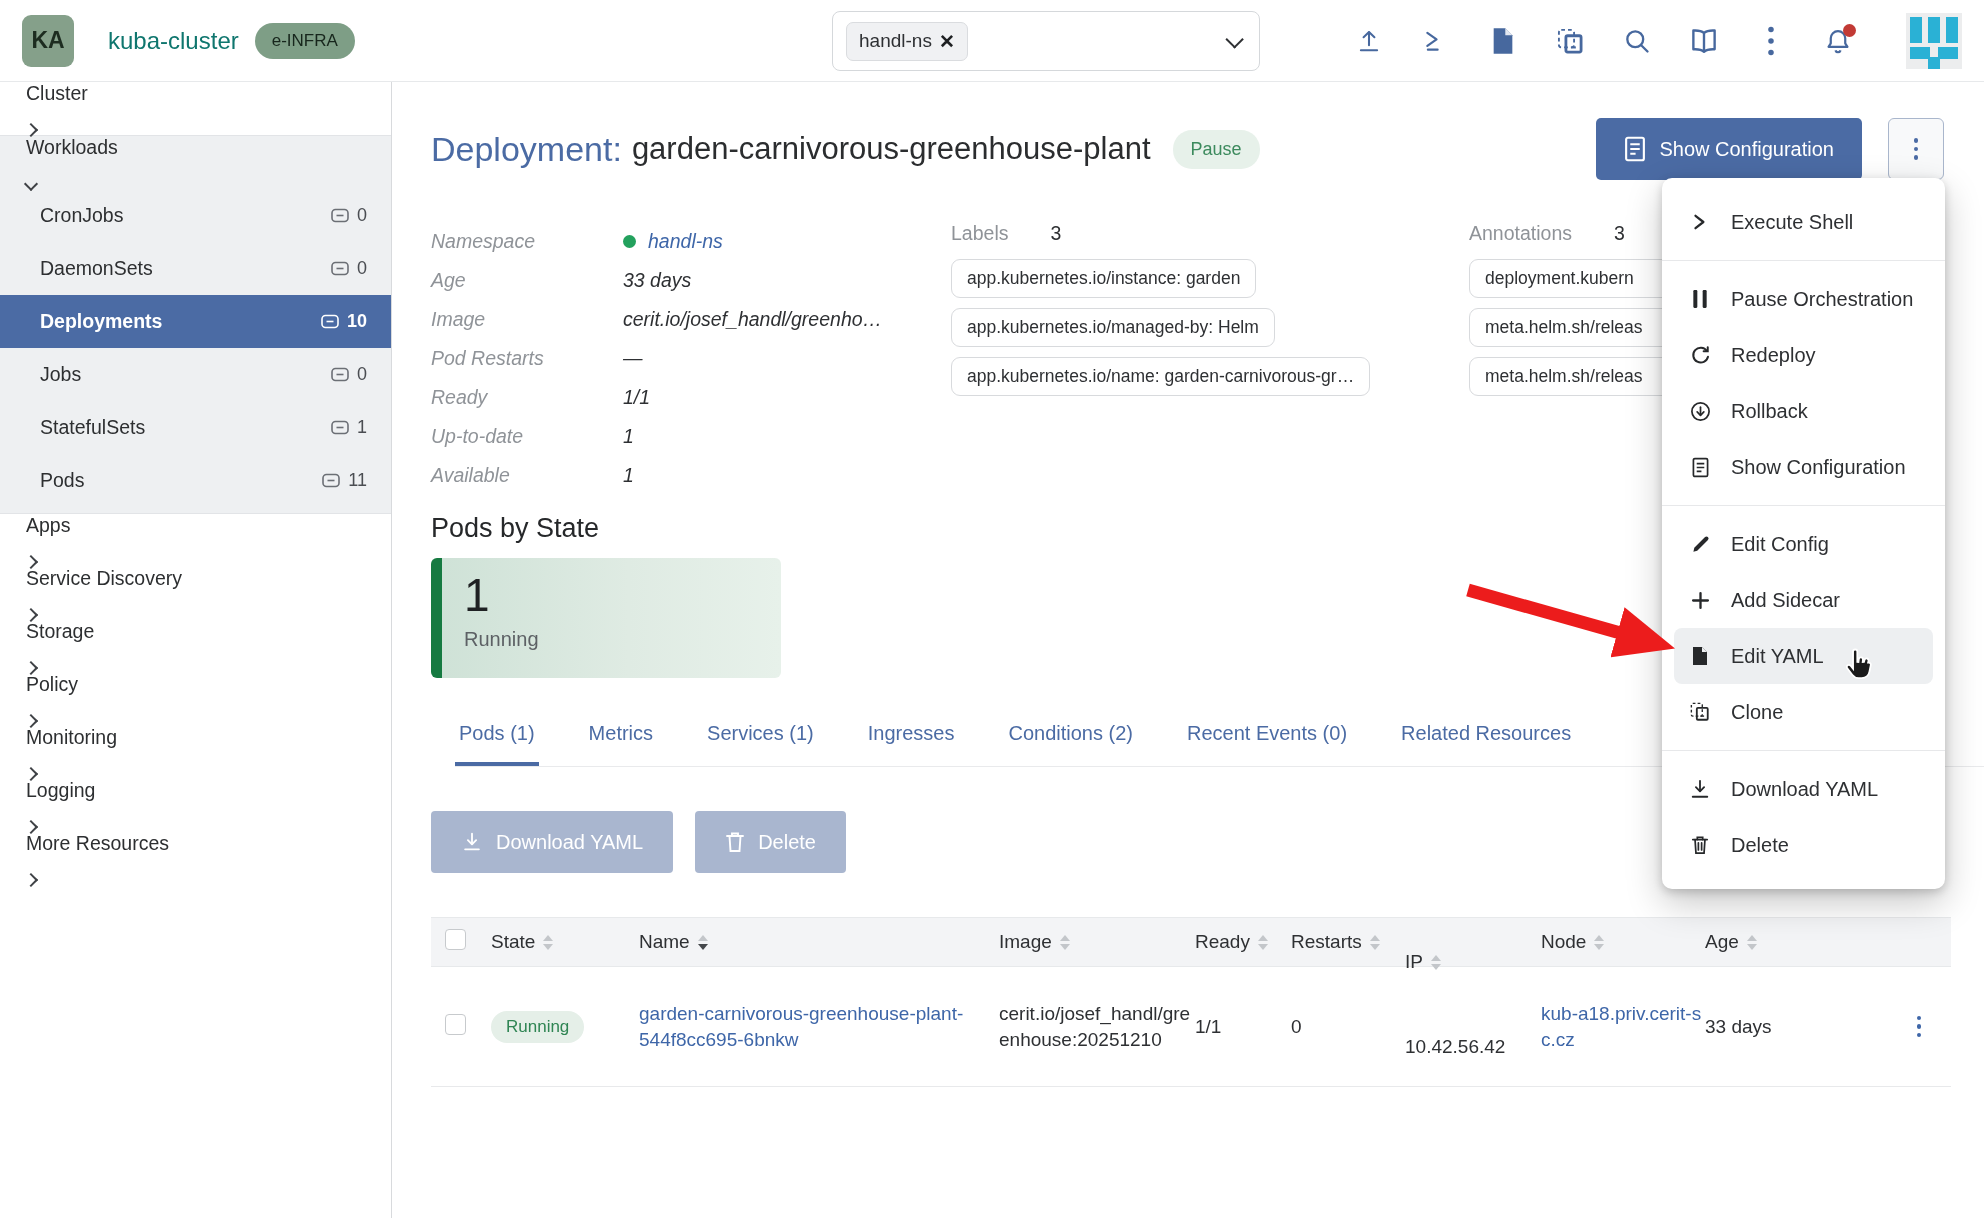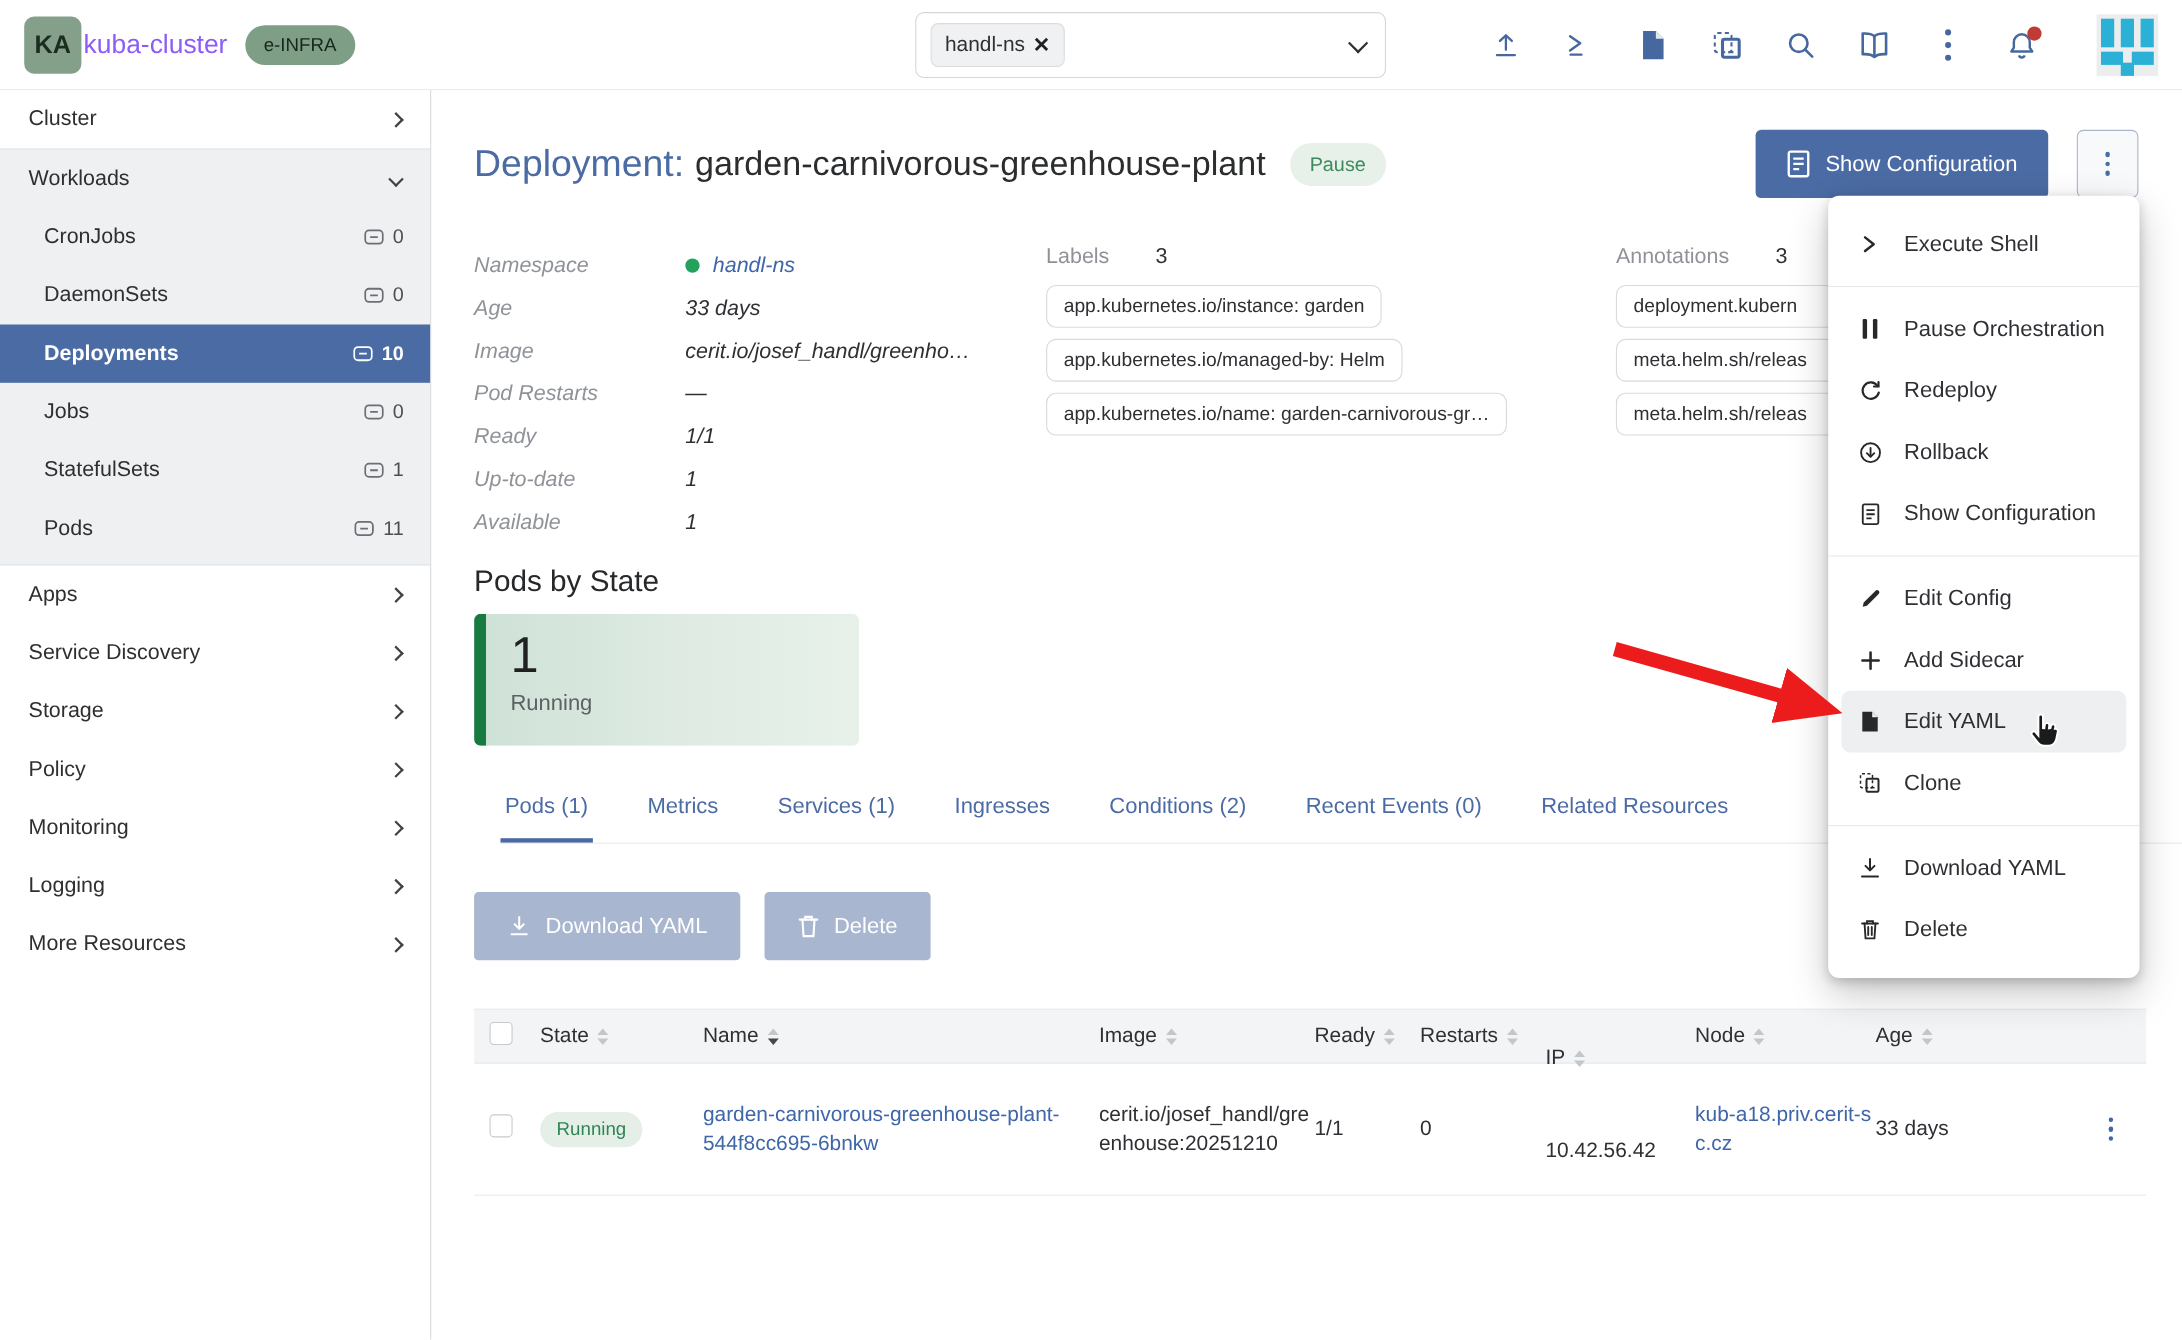--- a/index.html
+++ b/index.html
@@ -3,42 +3,42 @@
 <meta charset="utf-8">
 <style>
   * { box-sizing: border-box; margin: 0; padding: 0; }
   html,body { width:1984px; height:1218px; }
   body { font-family:"Liberation Sans", sans-serif; background:#fff; color:#2e3033; overflow:hidden; }
   .app { position:relative; width:1984px; height:1218px; background:#fff; }
 
   
   .header { position:relative; height:82px; display:flex; align-items:center; padding:0 22px; border-bottom:1px solid #e7e9eb; background:#fff; }
   .avatar { width:52px; height:52px; border-radius:9px; background:#85a08a; color:#1d2c20; font-weight:bold; font-size:23px; display:flex; align-items:center; justify-content:center; }
-  .cluster-name { font-size:24px; color:#8b5cf6; margin-left:2px;text-align:right; }
+  .cluster-name { font-size:24px; color:#0f766e; margin-left:34px;text-align:right; }
   .env-badge { margin-left:16px; background:#7e9e86; color:#17261c; font-size:17px; padding:8px 17px; border-radius:18px; }
   .ns-select { position:absolute; left:832px; top:11px; width:428px; height:60px; border:1px solid #d5d8db; border-radius:8px; background:#fff; display:flex; align-items:center; padding:0 20px 0 13px; }
   .ns-chip { background:#f0f1f3; border:1px solid #dadcdf; border-radius:7px; padding:7px 12px; font-size:19px; display:flex; align-items:center; gap:7px; }
   .ns-x { font-weight:bold; font-size:19px; color:#1e2022; }
   .ns-caret { margin-left:auto; width:13px; height:13px; border-right:2.2px solid #2e3033; border-bottom:2.2px solid #2e3033; transform:rotate(45deg) translateY(-3px); }
   .hicons { margin-left:auto; display:flex; align-items:center; gap:37px; color:#47689e; }
   .hicon { position:relative; width:30px; height:30px; display:flex; align-items:center; justify-content:center; cursor:pointer; }
   .hicon svg { display:block; }
   .bell-dot { position:absolute; top:-2px; right:-3px; width:13px; height:13px; border-radius:50%; background:#c23a35; }
   .logo { margin-left:16px; width:56px; height:56px; position:relative; background:#ecedee; }
   .logo i { position:absolute; background:#2ab1d5; }
   .logo .b1 { left:4px;  top:4px; width:12px; height:26px; }
   .logo .b2 { left:22px; top:4px; width:12px; height:26px; }
   .logo .b3 { left:40px; top:4px; width:12px; height:26px; }
   .logo .b4 { left:4px;  top:34px; width:20px; height:12px; }
   .logo .b5 { left:32px; top:34px; width:20px; height:12px; }
   .logo .b6 { left:22px; top:44px; width:12px; height:12px; }
 
   
   .sidebar { position:absolute; left:0; top:82px; bottom:0; width:392px; background:#fff; border-right:1px solid #d8dadd; font-size:19.5px; }
-  .nav-item { height:53px; display:flex; align-items:center; padding:0 26px; color:#2d2f31; cursor:pointer; }
+  .nav-item { height:53px; display:flex; align-items:flex-start; padding:0 26px; color:#2d2f31; cursor:pointer;flex-direction:column; }
   .nav-item .lbl { flex:1; }
   .chev-r { width:10px; height:10px; border-right:2.4px solid #3f4246; border-top:2.4px solid #3f4246; transform:rotate(45deg); }
   .chev-d { width:10px; height:10px; border-right:2.4px solid #3f4246; border-top:2.4px solid #3f4246; transform:rotate(135deg); }
   .wl-group { background:#eef0f2; border-top:1px solid #e2e4e7; border-bottom:1px solid #e2e4e7; padding-bottom:6px; }
   .sub-item { height:53px; display:flex; align-items:center; padding:0 24px 0 40px; color:#2d2f31; cursor:pointer; }
   .sub-item .lbl { flex:1; }
   .count { display:flex; align-items:center; gap:8px; color:#4a4d52; font-size:18px; }
   .count svg { color:#6b6f75; }
   .sub-item.selected { background:#4b6ba4; color:#fff; font-weight:bold; }
   .sub-item.selected .count { color:#fff; font-weight:bold; }

